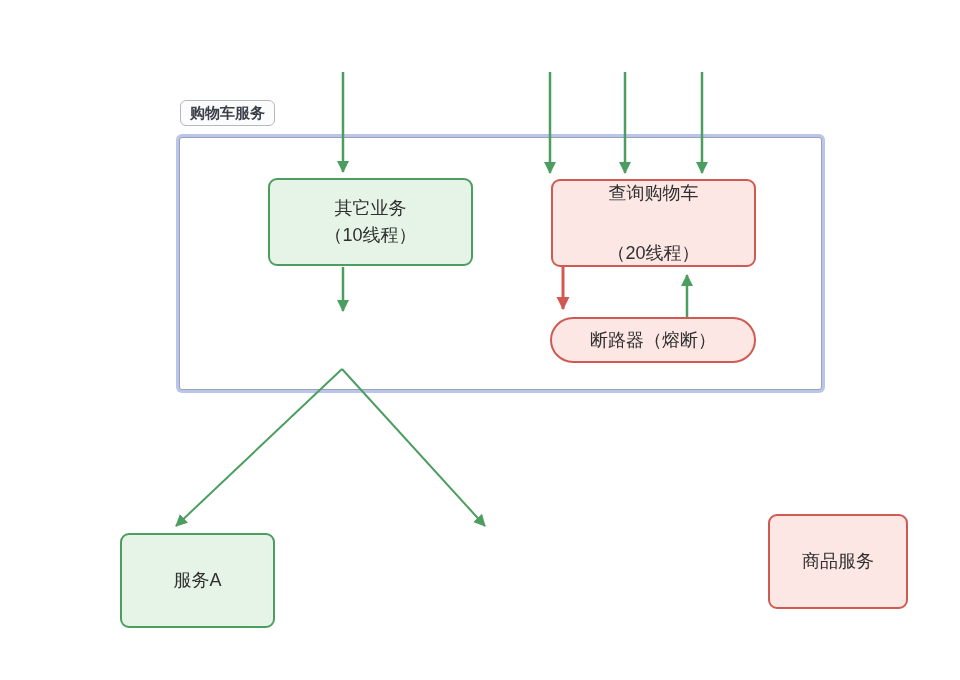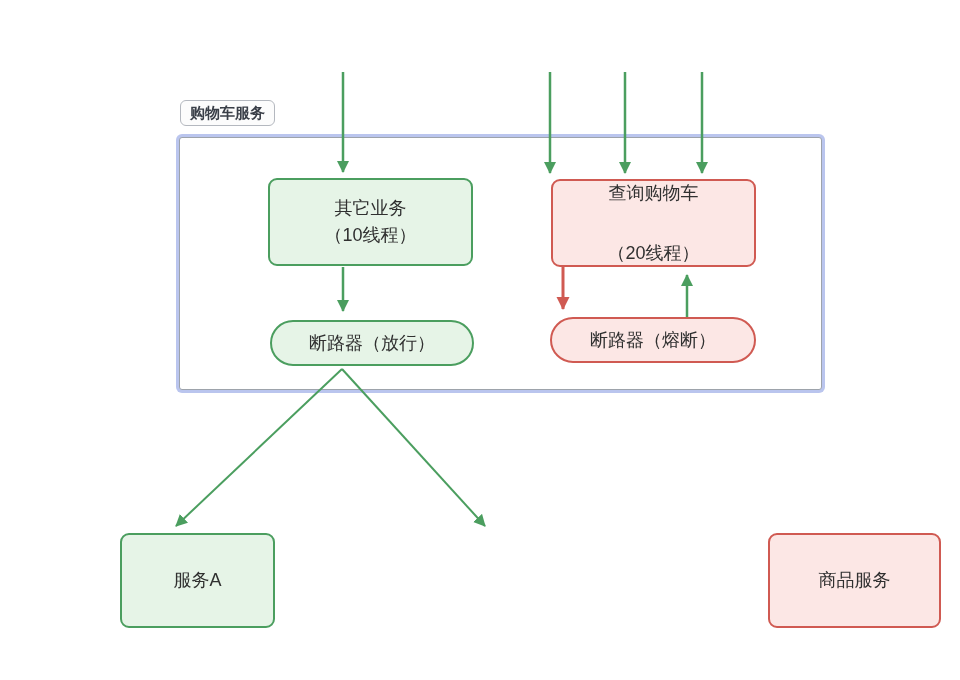--- a/index.html
+++ b/index.html
@@ -44,34 +44,31 @@
   <div class="node n-green" style="left:240px;top:178px;width:205px;height:88px">
     <div>其它业务</div>
     <div>（10线程）</div>
   </div>
 
   <div class="node n-red" style="left:523px;top:179px;width:205px;height:88px">
     <div>查询购物车</div>
     <div>（20线程）</div>
   </div>
 
-  <div class="node n-green pill" style="left:242px;top:320px;width:204px;height:46px">
-    <div>断路器（放行）</div>
-  </div>
 
   <div class="node n-green" style="left:92px;top:533px;width:155px;height:95px">
     <div>服务A</div>
   </div>
 
   <div class="node n-red pill" style="left:522px;top:317px;width:206px;height:46px">
     <div>断路器（熔断）</div>
   </div>
 
 
-  <div class="node n-red" style="left:740px;top:533px;width:173px;height:95px">
+  <div class="node n-red" style="left:740px;top:514px;width:140px;height:95px">
     <div>商品服务</div>
   </div>
 
   <svg class="edges" width="960" height="680" viewBox="0 0 960 680" xmlns="http://www.w3.org/2000/svg">
     <defs>
       <marker id="mg" markerUnits="userSpaceOnUse" markerWidth="16" markerHeight="14" refX="11" refY="6" orient="auto">
         <path d="M0,0 L12,6 L0,12 Z" class="mh-g"></path>
       </marker>
       <marker id="mr" markerUnits="userSpaceOnUse" markerWidth="18" markerHeight="16" refX="12" refY="6.5" orient="auto">
         <path d="M0,0 L13,6.5 L0,13 Z" class="mh-r"></path>

